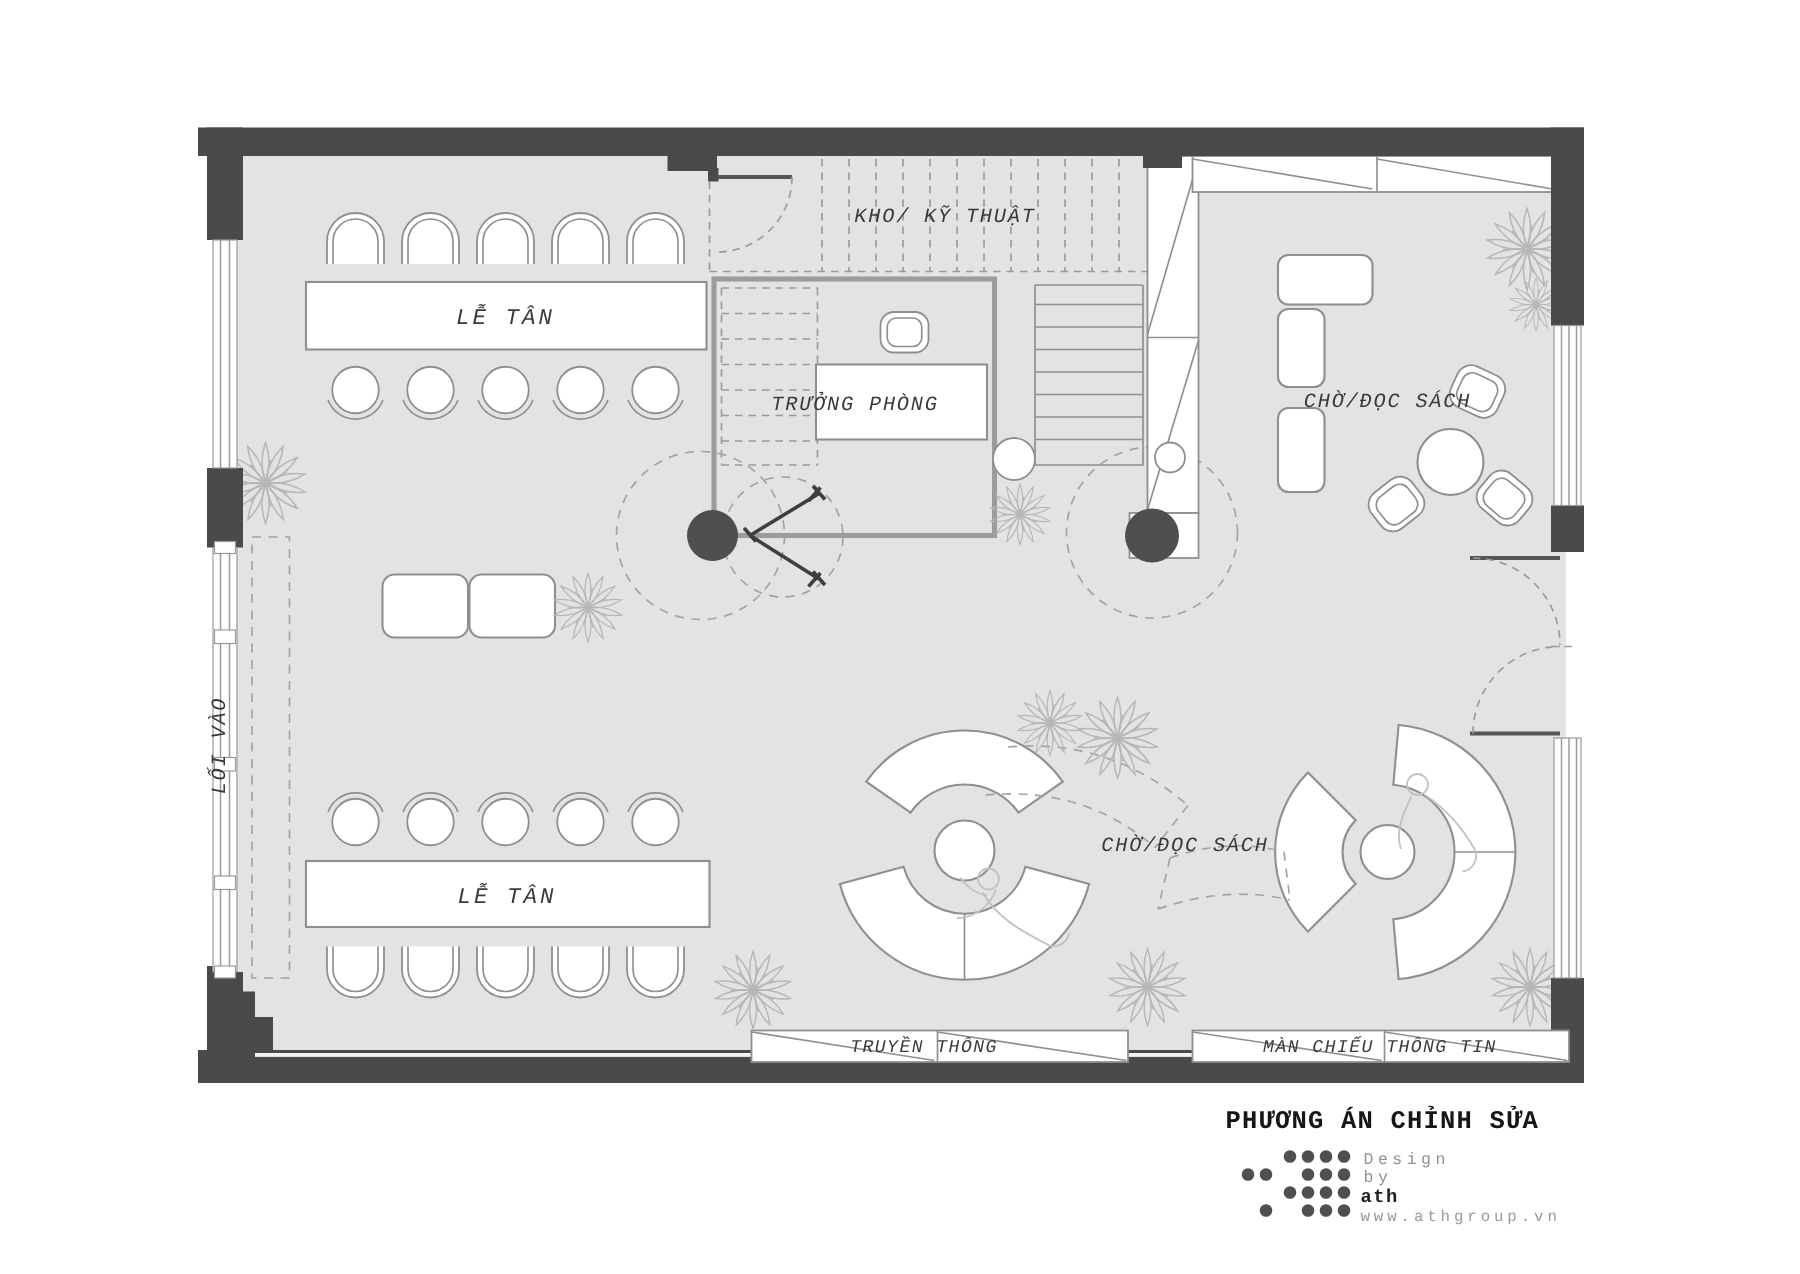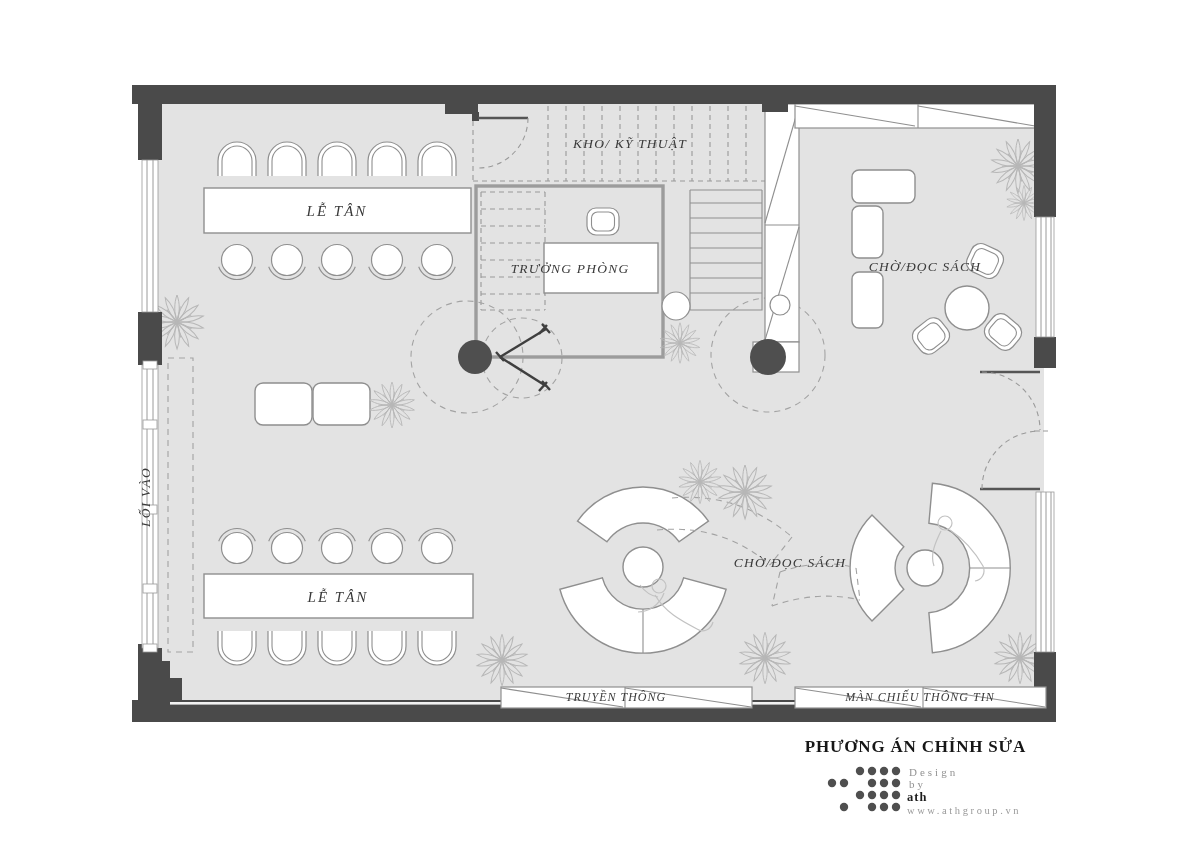--- a/index.html
+++ b/index.html
@@ -1,17 +1,17 @@
 <!DOCTYPE html>
 <html><head>
 <meta charset="utf-8">
 <style>
   html,body{margin:0;padding:0;background:#fff;}
   .page{position:relative;width:1200px;height:849px;background:#fff;overflow:hidden;
-        font-family:Liberation Serif, serif;}
+        font-family:Liberation Mono, monospace;}
   svg{display:block}
   .floor{fill:var(--floor)}
   .wall{fill:var(--wall);stroke:none}
   .furn{fill:#fff;stroke:var(--line);stroke-width:1.4}
   .furn2{fill:#fff;stroke:var(--line);stroke-width:1.2}
   .thin{stroke:var(--line);stroke-width:1.1;fill:none}
   .gwall{stroke:#9c9c9c;stroke-width:3.4;fill:none}
   .dash{stroke:var(--dash);stroke-width:1.1;fill:none;stroke-dasharray:6 5}
   .dash2{stroke:#9a9a9a;stroke-width:1.1;fill:none;stroke-dasharray:5 4}
   .col{fill:#4f4f4f}

